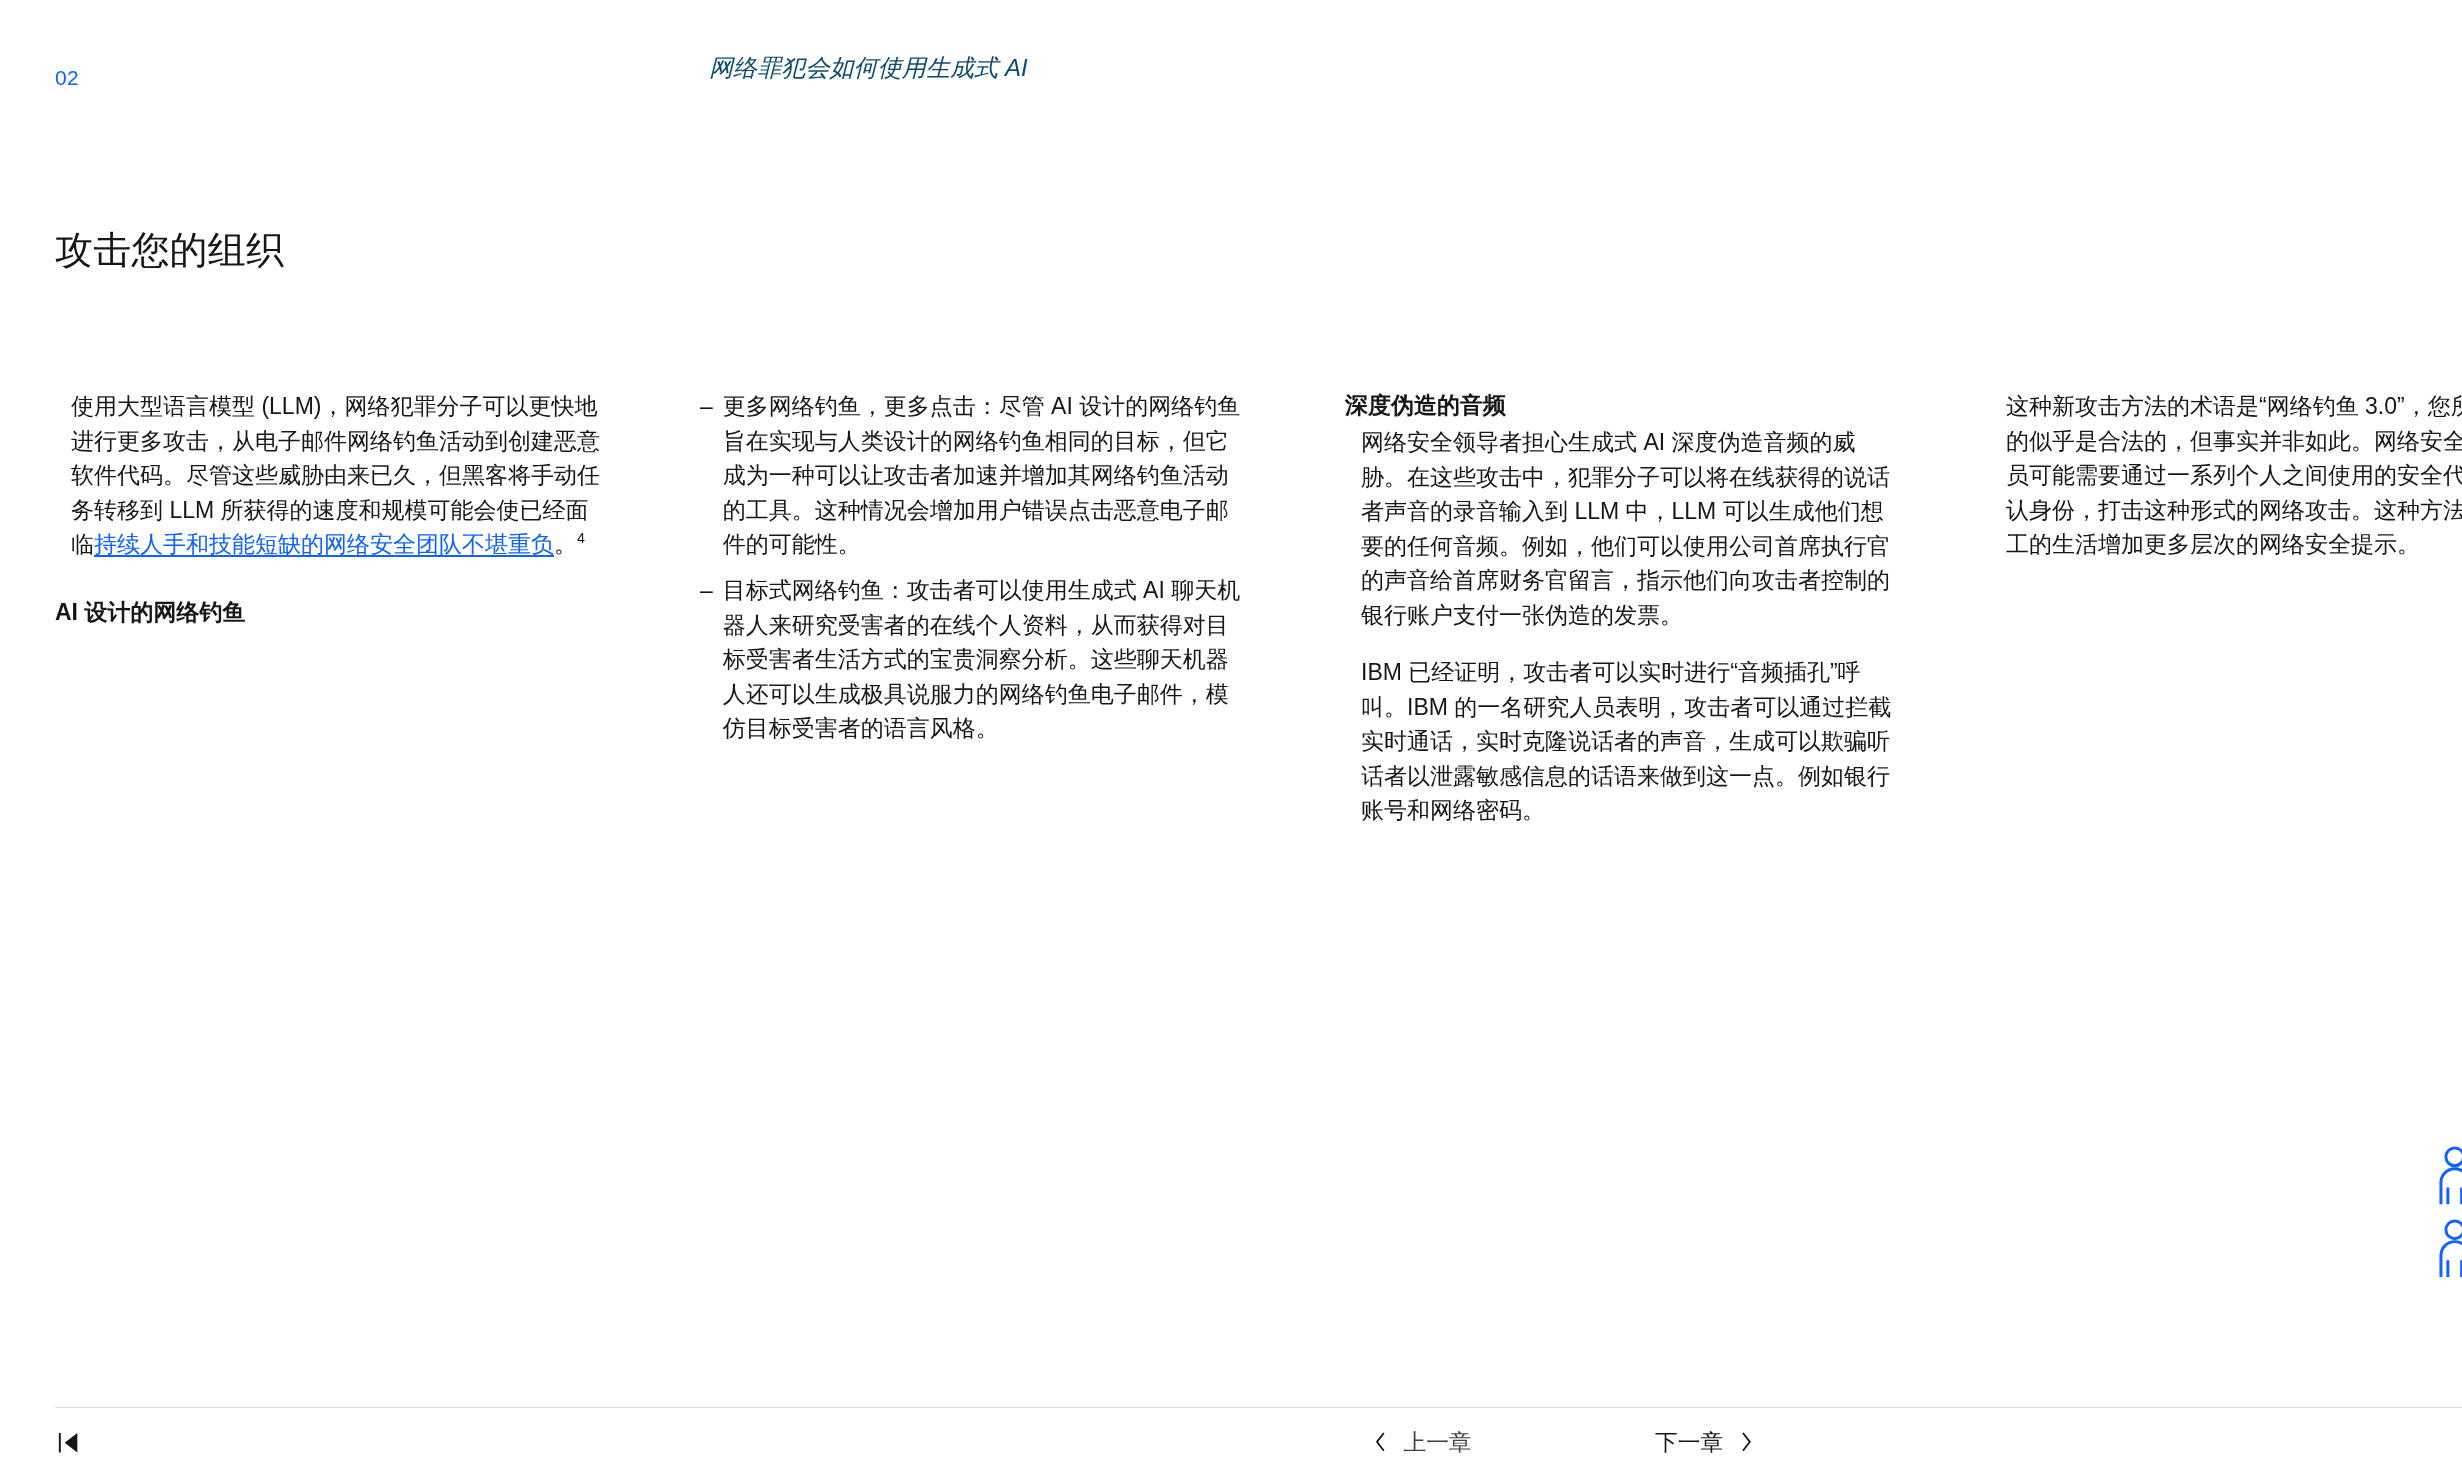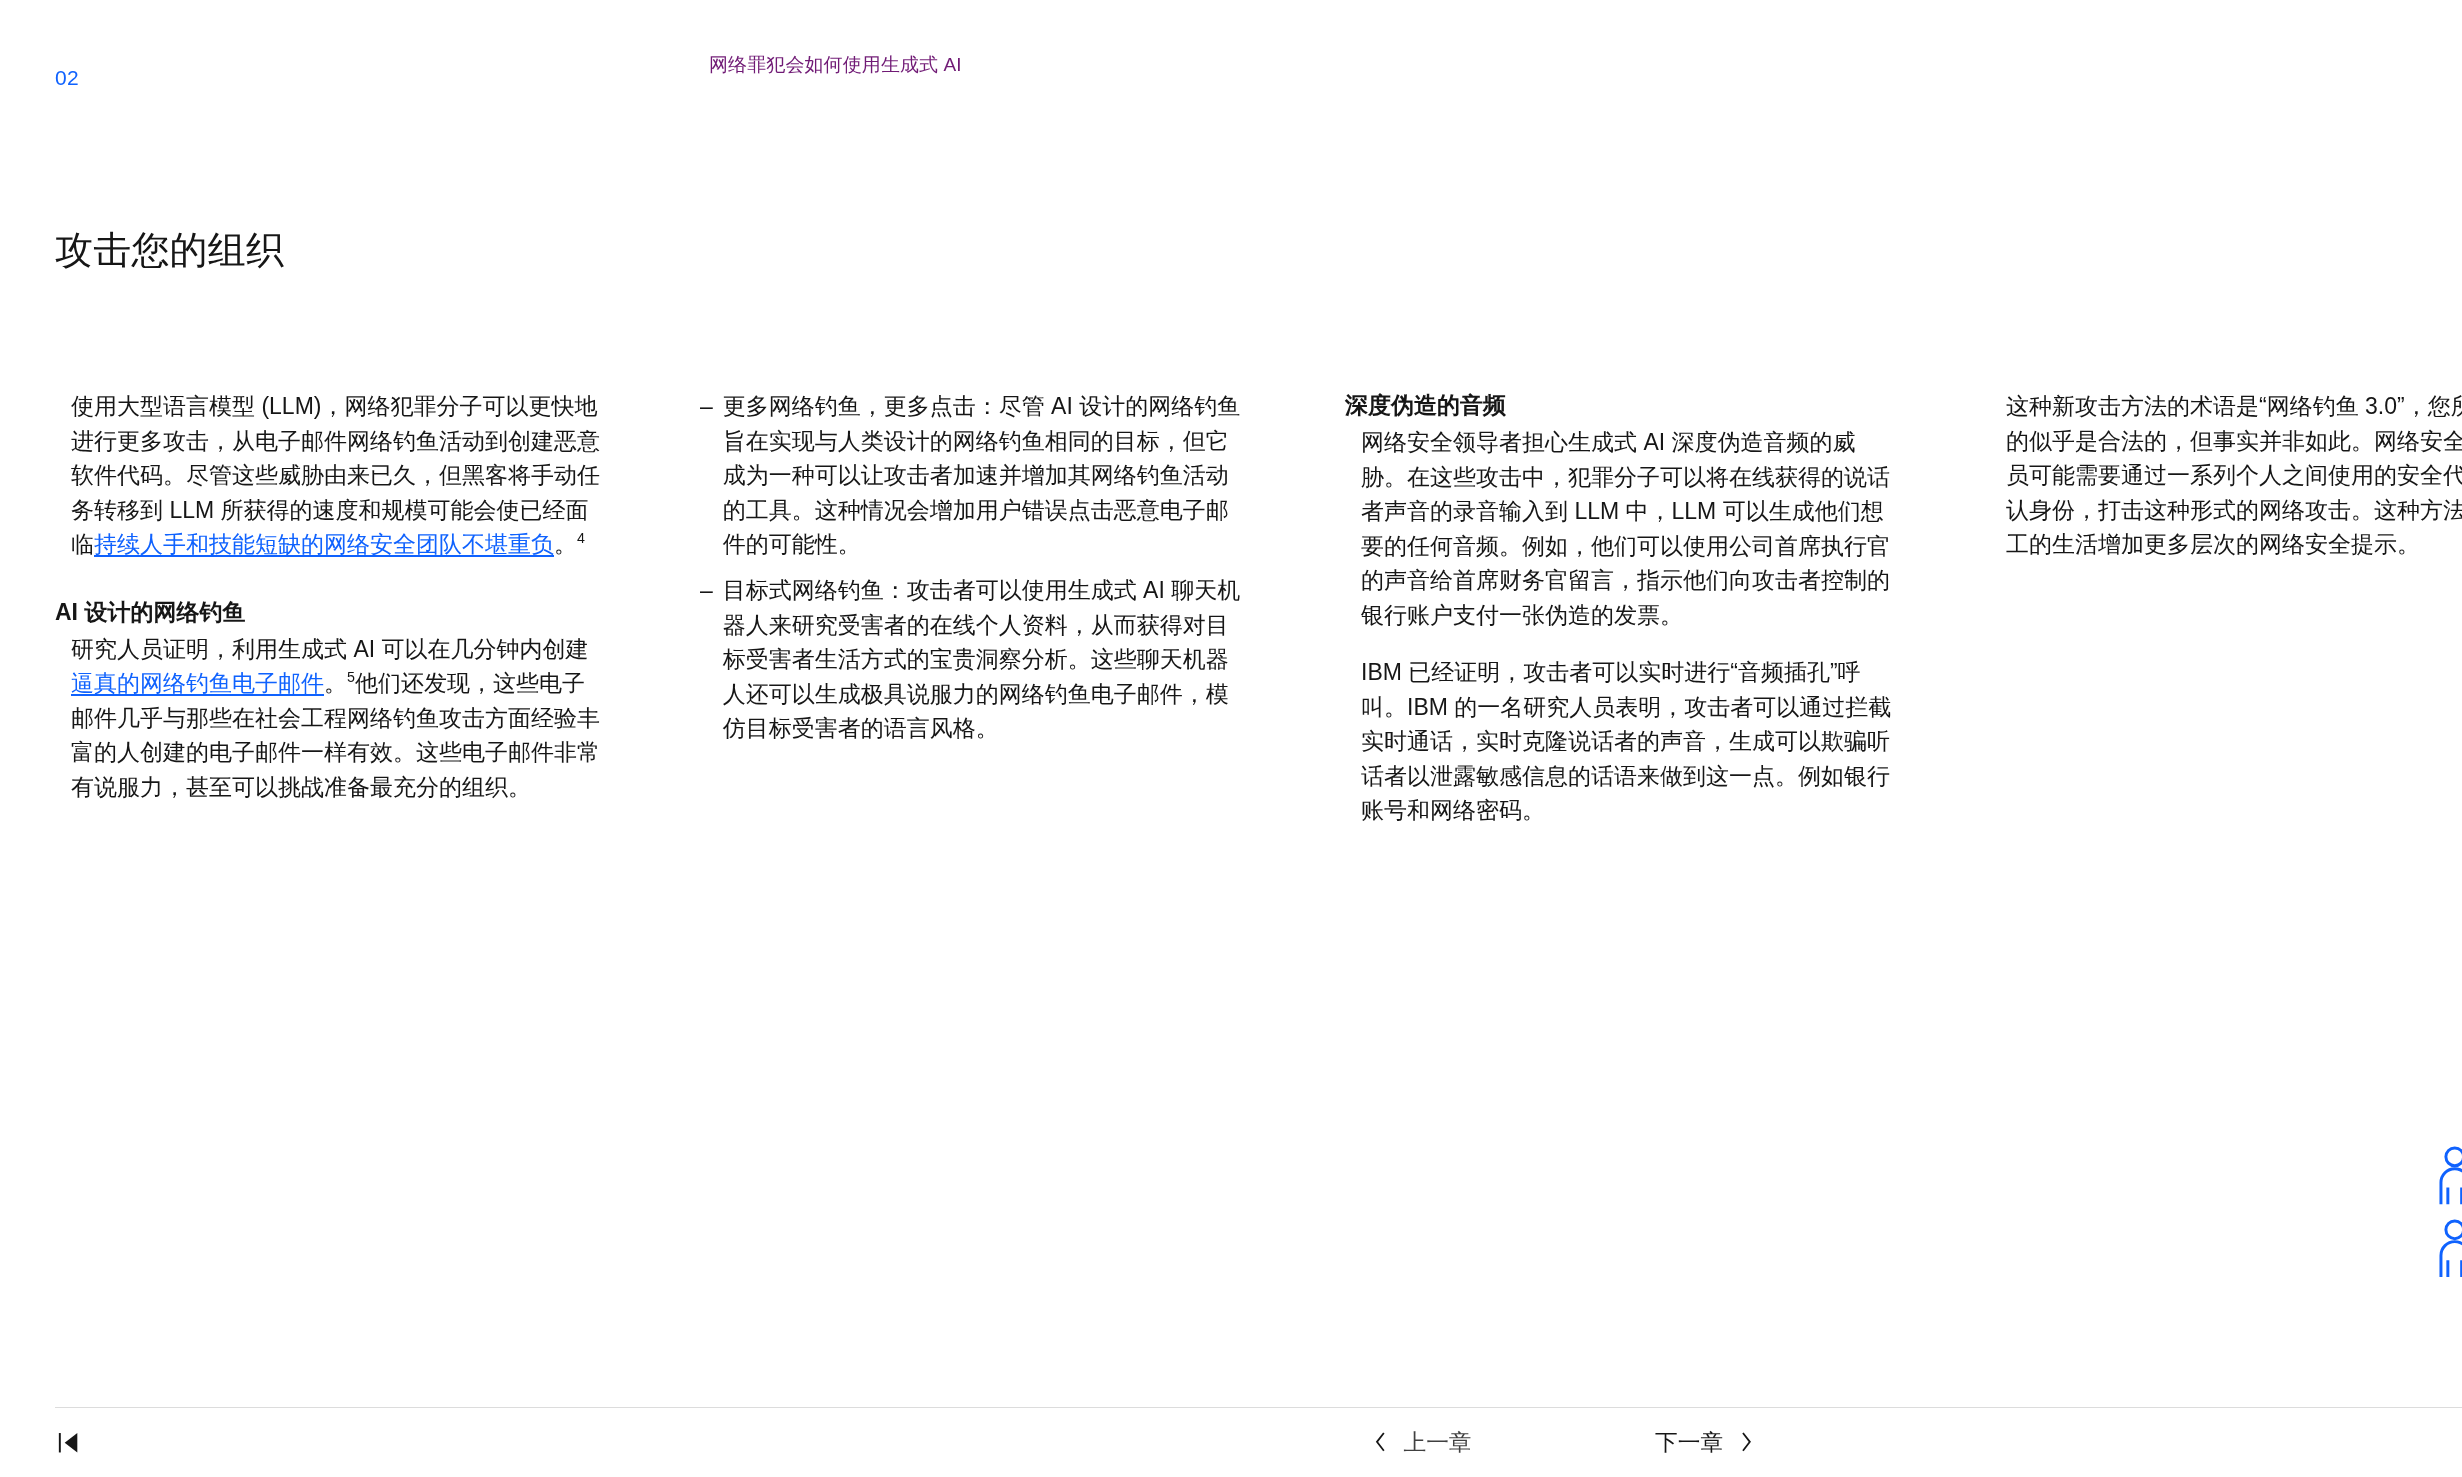--- a/index.html
+++ b/index.html
@@ -30,23 +30,24 @@
     left: 55px;
     top: 66px;
     font-size: 21px;
     color: #0f62fe;
     letter-spacing: 0.2px;
   }
   .header-title {
     position: absolute;
     left: 709px;
     top: 52px;
-    font-size: 19px;
-    color: #701a75;
+    font-size: 24px;
+    color: #0c4a6e;
     letter-spacing: 0.1px;
+    font-style: italic;
   }
 
   
   .section-title {
     position: absolute;
     left: 55px;
     top: 193px;
     font-size: 38px;
     font-weight: 400;
     color: #161616;
@@ -183,21 +184,20 @@
 
 <h1 class="section-title">攻击您的组织</h1>
 
 <div class="columns">
 
   <div class="col">
     <p class="para"><span>使用大型语言模型 (LLM)，网络犯罪分子可以更快地进行更多攻击，从电子邮件网络钓鱼活动到创建恶意软件代码。尽管这些威胁由来已久，但黑客将手动任务转移到 LLM 所获得的速度和规模可能会使已经面临</span><a class="inline-link" href="#">持续人手和技能短缺的网络安全团队不堪重负</a><span>。</span><sup>4</sup></p>
 
     <p class="subhead subhead-spaced">AI 设计的网络钓鱼</p>
 
-    <p class="para"><span>研究人员证明，利用生成式 AI 可以在几分钟内创建</span><a class="inline-link" href="#">逼真的网络钓鱼电子邮件</a><span>。</span><sup>5</sup><span>他们还发现，这些电子邮件几乎与那些在社会工程网络钓鱼攻击方面经验丰富的人创建的电子邮件一样有效。这些电子邮件非常有说服力，甚至可以挑战准备最充分的组织。</span></p>
   </div>
 
   <div class="col">
     <ul class="bullets">
       <li class="bullet">
         <span class="dash">–</span>
         <span class="bullet-body"><b>更多网络钓鱼，更多点击：</b><span>尽管 AI 设计的网络钓鱼旨在实现与人类设计的网络钓鱼相同的目标，但它成为一种可以让攻击者加速并增加其网络钓鱼活动的工具。这种情况会增加用户错误点击恶意电子邮件的可能性。</span></span>
       </li>
       <li class="bullet">
         <span class="dash">–</span>

